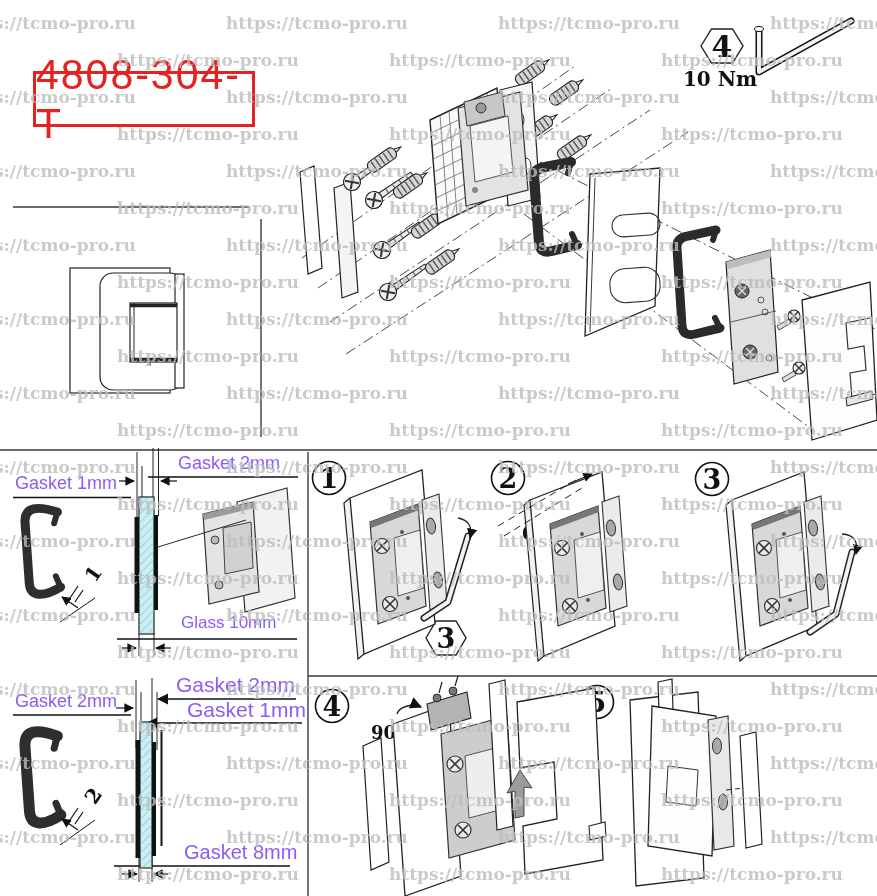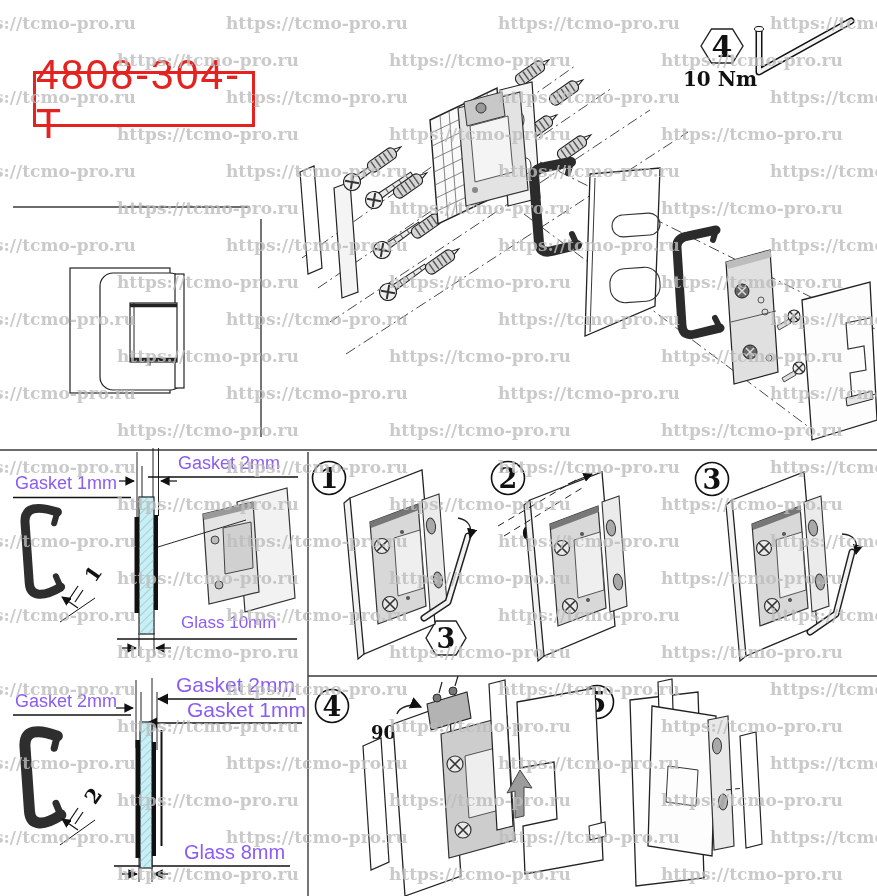--- a/index.html
+++ b/index.html
@@ -350,21 +350,21 @@
 <div id="part-box" style="border-color: rgb(228, 35, 32);">
   <span style="color: rgb(228, 35, 32);">4808-304-T</span>
 </div>
 
 <div class="lbl" style="left:15px;top:474px;font-size:18px;">Gasket 1mm</div>
 <div class="lbl" style="left:178px;top:454px;font-size:18px;">Gasket 2mm</div>
 <div class="lbl" style="left:181px;top:614px;font-size:17px;">Glass 10mm</div>
 <div class="lbl" style="left:176px;top:674px;font-size:21px;">Gasket 2mm</div>
 <div class="lbl" style="left:187px;top:699px;font-size:21px;">Gasket 1mm</div>
 <div class="lbl" style="left:15px;top:692px;font-size:18px;">Gasket 2mm</div>
-<div class="lbl" style="left:184px;top:842px;font-size:20px;">Glass 8mm</div>
+<div class="lbl" style="left:184px;top:842px;font-size:20px;">Gasket 8mm</div>
 
 <div id="wm-layer">
       <span class="wm" style="left: -46px; top: 13px; color: rgb(189, 189, 189);">https://tcmo-pro.ru</span>
       <span class="wm" style="left: 226px; top: 13px; color: rgb(189, 189, 189);">https://tcmo-pro.ru</span>
       <span class="wm" style="left: 498px; top: 13px; color: rgb(189, 189, 189);">https://tcmo-pro.ru</span>
       <span class="wm" style="left: 770px; top: 13px; color: rgb(189, 189, 189);">https://tcmo-pro.ru</span>
       <span class="wm" style="left: 117px; top: 50px; color: rgb(189, 189, 189);">https://tcmo-pro.ru</span>
       <span class="wm" style="left: 389px; top: 50px; color: rgb(189, 189, 189);">https://tcmo-pro.ru</span>
       <span class="wm" style="left: 661px; top: 50px; color: rgb(189, 189, 189);">https://tcmo-pro.ru</span>
       <span class="wm" style="left: -46px; top: 87px; color: rgb(189, 189, 189);">https://tcmo-pro.ru</span>

